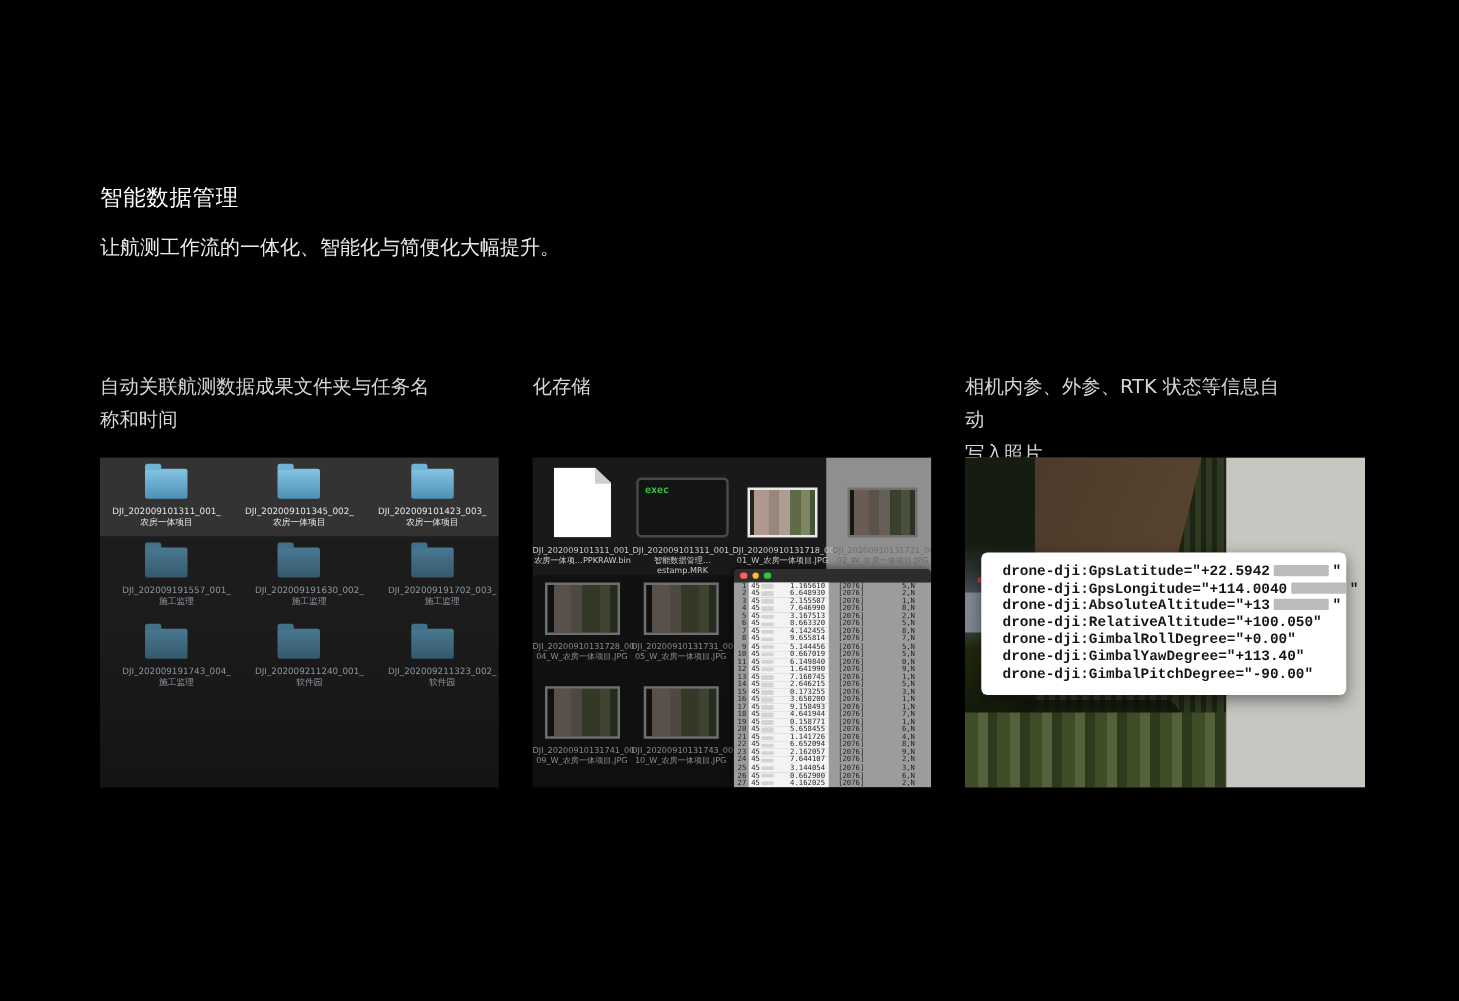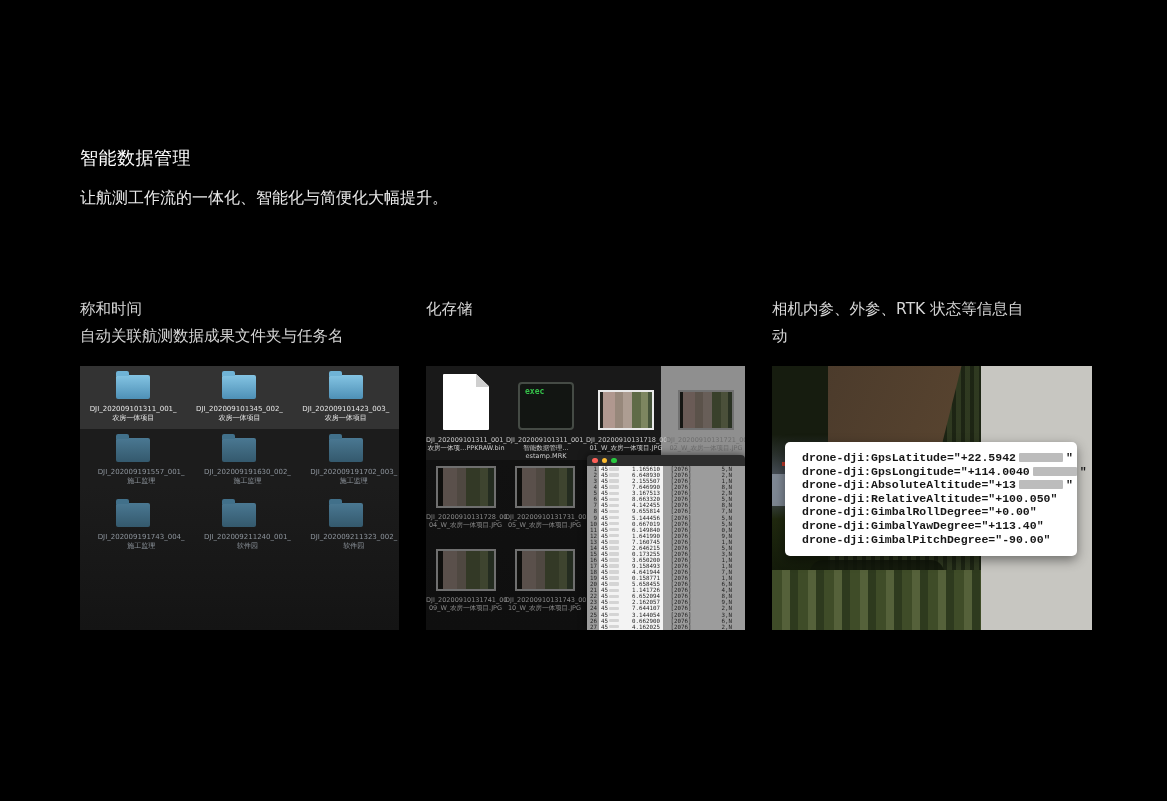--- a/index.html
+++ b/index.html
@@ -36,21 +36,21 @@
   .fig2 { background:linear-gradient(180deg,#191919 0,#191919 94px,#111111 94px,#0f0f0f 100%); }
   .gray-panel { position:absolute; left:235px; top:0; width:84px; height:94px; background:#8f8f8f; }
   .top-row { position:absolute; left:0; top:0; width:319px; display:flex; }
   .file-item { width:80px; text-align:center; padding-top:6px; position:relative; }
   .ficon-box { height:58px; display:flex; align-items:flex-end; justify-content:center; }
   .ficon { position:relative; }
   .file-item.document .ficon { width:46px; height:56px; background:#ffffff; border-radius:1px;
         clip-path:polygon(0 0,72% 0,100% 22%,100% 100%,0 100%); }
   .file-item.document .ficon::after { content:""; position:absolute; top:0; right:0; width:13px; height:13px;
         background:linear-gradient(to bottom left,transparent 49%,#cfcfcf 50%); }
-  .file-item.executable .ficon { width:56px; height:48px; background:#121512; border:2px solid #454b45; border-radius:4px; }
+  .file-item.executable .ficon { width:74px; height:48px; background:#121512; border:2px solid #454b45; border-radius:4px; }
   .exec-badge { display:none; position:absolute; top:3px; left:5px; color:#35c24a;
         font:600 8px "DejaVu Sans Mono",monospace; }
   .file-item.executable .exec-badge { display:block; }
   .file-item.photo .ficon, .file-item.photo-dim .ficon { width:56px; height:40px; border:2px solid #e9e9e9;
         background:linear-gradient(90deg,#24241f 0 3px,#b0988f 3px 15px,#97887b 15px 23px,#ad9d92 23px 32px,
                    #5f6b47 32px 41px,#7d8660 41px 48px,#46543a 48px 52px); }
   .file-item.photo-dim .ficon { filter:brightness(.6); border-color:#bdbdbd; }
   .file-label { margin-top:6px; font-size:6.5px; line-height:8px; color:#cccccc; }
   .file-item.photo-dim .file-label { color:#6e6e6e; }
 
@@ -107,22 +107,22 @@
 <body>
 
 <div class="page">
   <h2 class="title">智能数据管理</h2>
   <p class="subtitle">让航测工作流的一体化、智能化与简便化大幅提升。</p>
 
   <div class="columns">
 
     <div class="col">
       <div class="caption">
+        <div>自动关联航测数据成果文件夹与任务名</div>
         <div>称和时间</div>
-        <div>自动关联航测数据成果文件夹与任务名</div>
       </div>
       <div class="fig fig1">
         <div class="fb-row bright">
             <div class="fb-item">
     <div class="folder"></div>
     <div class="fb-label">
       <div>DJI_202009101311_001_</div>
       <div>农房一体项目</div>
     </div>
   </div>
@@ -604,20 +604,21 @@
     <span class="rw-s">2,N</span>
   </div>
             </div>
         </div>
       </div>
     </div>
 
     <div class="col">
       <div class="caption">
         <div>相机内参、外参、RTK 状态等信息自动</div>
+        <div>写入照片</div>
       </div>
       <div class="fig fig3">
         <div>
           <div class="p-stripes"></div>
           <div class="p-brown"></div>
           <div class="p-left"></div>
           <div class="p-bld"></div>
           <div class="p-red"></div>
           <div class="p-trees"></div>
           <div class="p-bottom"></div>

